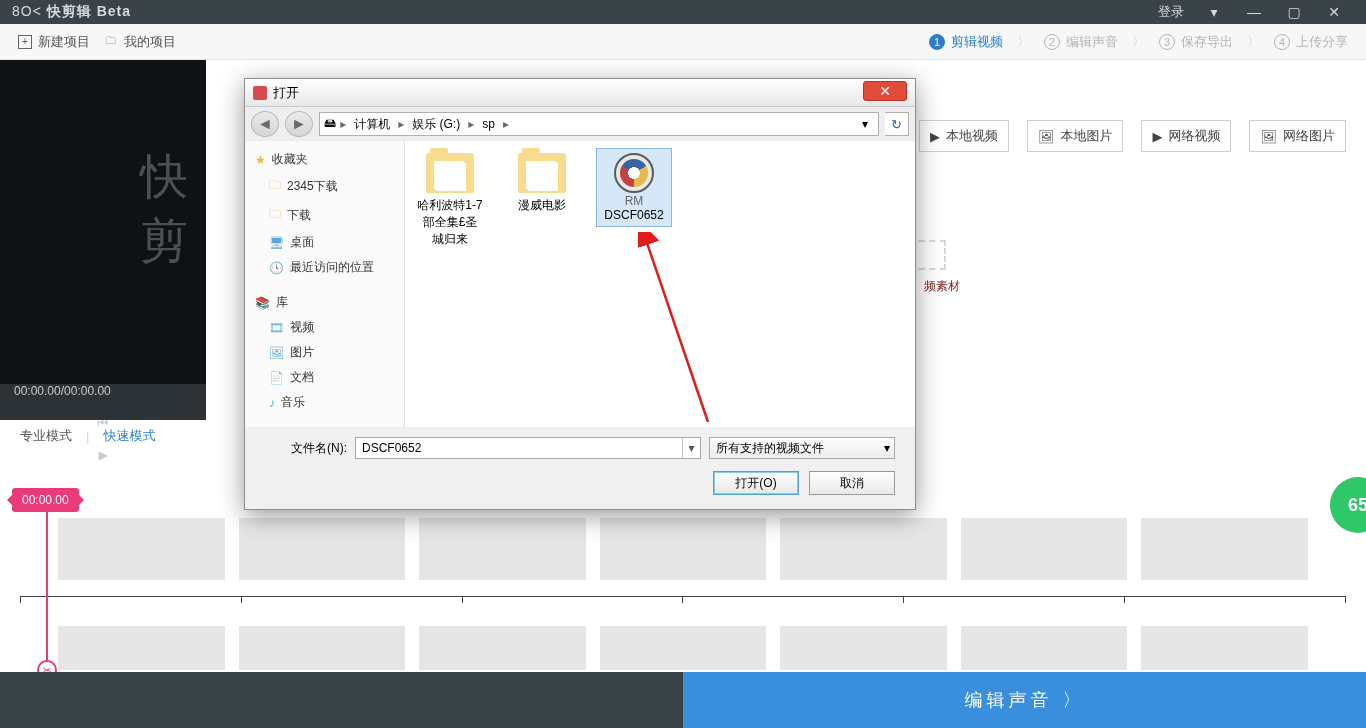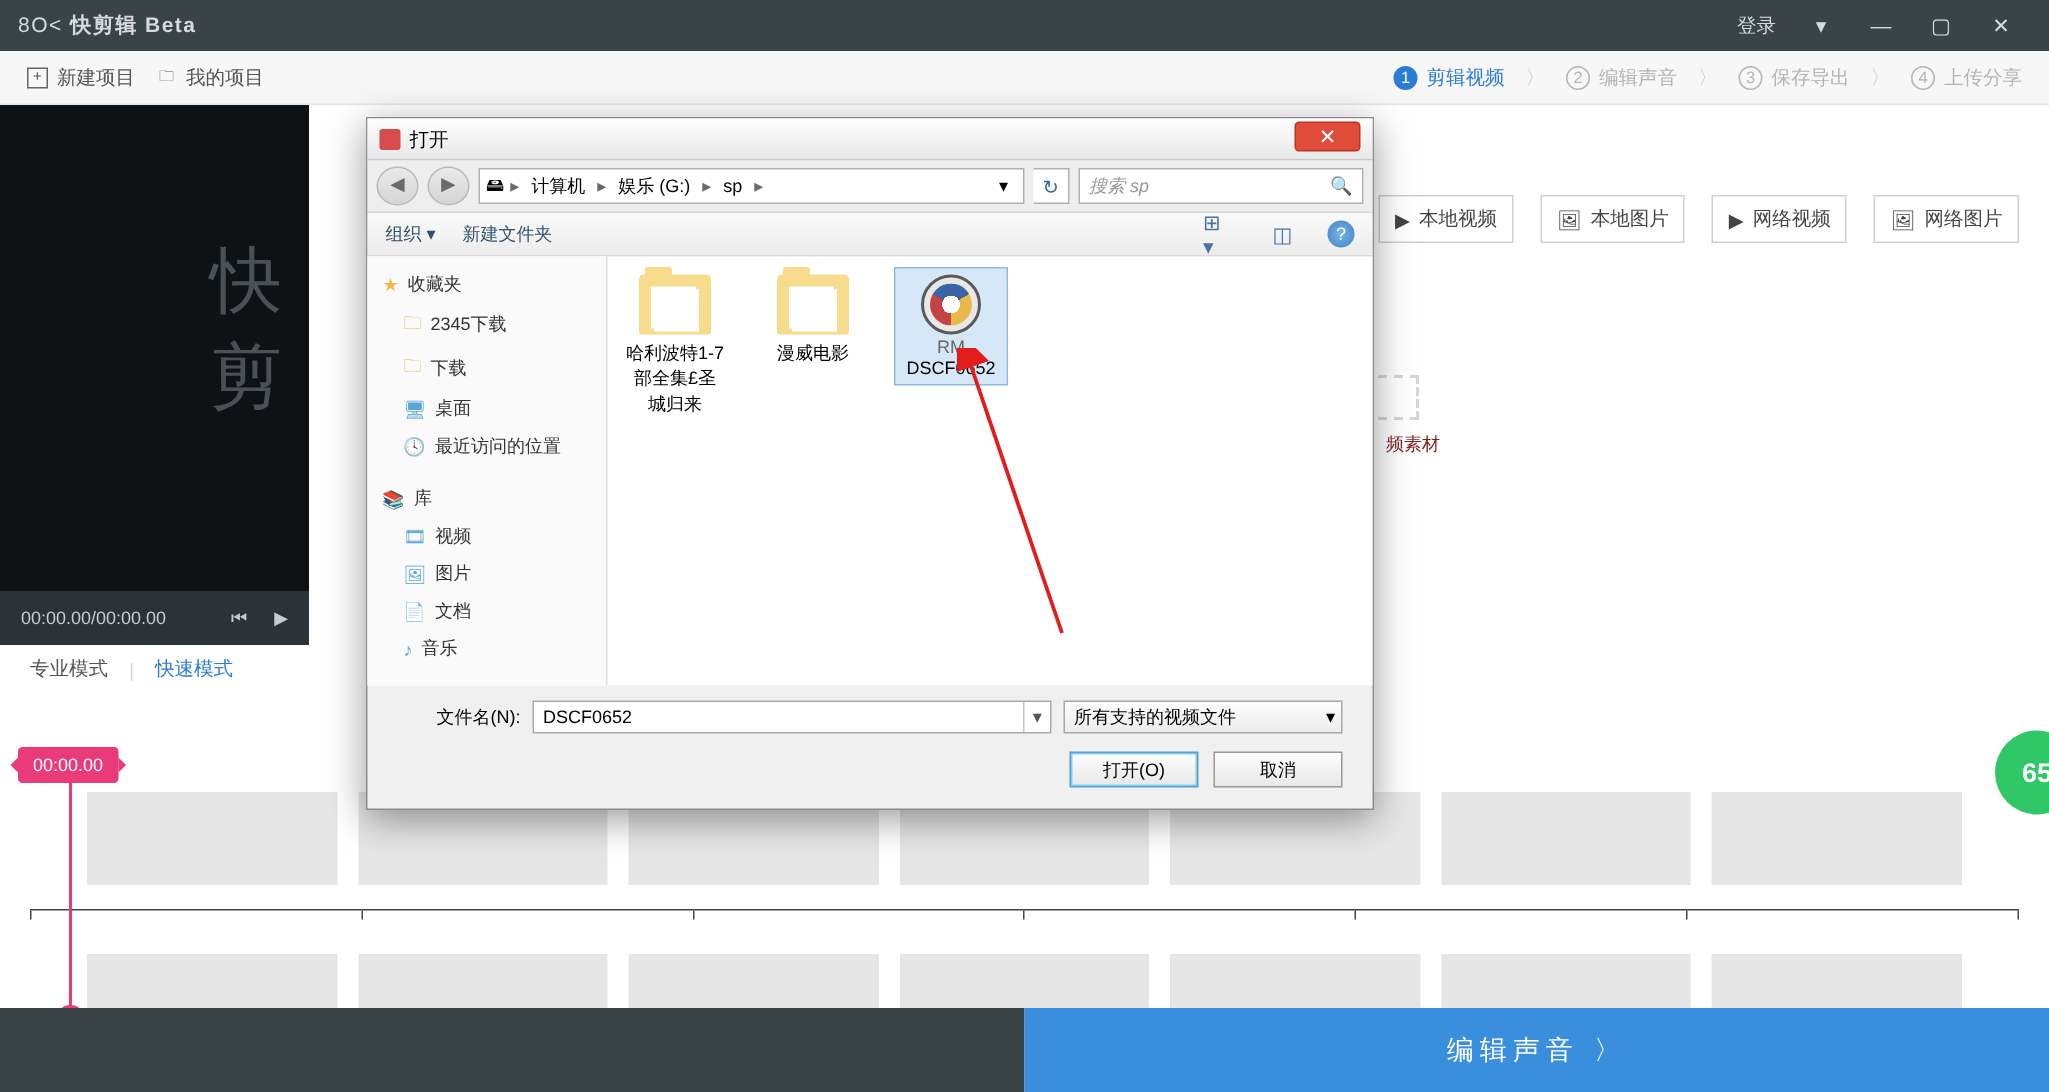--- a/index.html
+++ b/index.html
@@ -1,19 +1,19 @@
 <!DOCTYPE html>
 <html><head>
 <meta charset="utf-8">
 <style>
 * { margin: 0; padding: 0; box-sizing: border-box; font-family: "Microsoft YaHei", sans-serif; }
 body { width: 1366px; height: 728px; background: #fff; overflow: hidden; position: relative; }
 
 
-.titlebar { height: 34px; background: #3a4348; display: flex; align-items: center; padding: 0 12px; color: #d6dadd; }
+.titlebar { height: 24px; background: #3a4348; display: flex; align-items: center; padding: 0 12px; color: #d6dadd; }
 .titlebar .logo { font-size: 14px; letter-spacing: 1px; }
 .titlebar .logo b { font-weight: 700; }
 .titlebar .spacer { flex: 1; }
 .titlebar .tbtn { width: 40px; height: 34px; display: flex; align-items: center; justify-content: center; font-size: 14px; cursor: pointer; }
 .titlebar .login { font-size: 13px; padding: 0 10px; }
 
 
 .topbar { height: 36px; background: #f7f7f7; border-bottom: 1px solid #e4e4e4; display: flex; align-items: center; padding: 0 18px; gap: 14px; font-size: 13px; color: #555; }
 .tb-btn { display: flex; align-items: center; gap: 6px; cursor: pointer; }
 .tb-ico { width: 14px; height: 14px; border: 1.5px solid #666; display: flex; align-items: center; justify-content: center; font-size: 10px; }
@@ -21,21 +21,21 @@
 .step { display: flex; align-items: center; gap: 6px; color: #b5b5b5; }
 .step.active { color: #2a7dd1; }
 .step .num { width: 16px; height: 16px; border-radius: 50%; border: 1.5px solid #b5b5b5; font-size: 11px; display: flex; align-items: center; justify-content: center; }
 .step.active .num { background: #2a7dd1; border-color: #2a7dd1; color: #fff; }
 .chev { color: #c9c9c9; }
 
 
 .mid { position: relative; height: 360px; display: flex; }
 .preview { width: 206px; background: #0f1214; position: relative; }
 .preview .watermark { position: absolute; top: 85px; left: 140px; color: #4a5055; font-size: 48px; font-weight: 300; letter-spacing: 4px; }
-.preview .controls { position: absolute; bottom: 0; left: 0; right: 0; height: 36px; background: #2c3236; display: flex; align-items: center; color: #c8cbcd; font-size: 12px; padding: 0 14px; gap: 18px; }
+.preview .controls { position: absolute; bottom: 0; left: 0; right: 0; height: 36px; background: #2c3236; display: flex; align-items: center; color: #c8cbcd; font-size: 12px; padding: 0 14px; gap: 18px; flex-direction: column; }
 .preview .controls .time { margin-right: auto; }
 .right-panel { flex: 1; background: #fff; position: relative; }
 .import-tabs { position: absolute; top: 60px; right: 20px; display: flex; gap: 18px; }
 .import-tab { border: 1px solid #cfcfcf; padding: 6px 10px; font-size: 13px; color: #444; display: flex; align-items: center; gap: 6px; cursor: pointer; }
 .placeholder-box { position: absolute; top: 180px; right: 420px; width: 38px; height: 30px; border: 2px dashed #d6d6d6; }
 .placeholder-txt { position: absolute; top: 218px; right: 406px; font-size: 12px; color: #7f1d1d; }
 
 
 .modebar { height: 32px; padding: 0 20px; display: flex; align-items: center; gap: 14px; font-size: 13px; color: #555; border-bottom: 0; }
 .modebar .divider { color: #d5d5d5; }
@@ -247,33 +247,20 @@
       <span class="car">▸</span>
         <span class="seg">计算机</span>
       <span class="car">▸</span>
         <span class="seg">娱乐 (G:)</span>
       <span class="car">▸</span>
         <span class="seg">sp</span>
       <span class="car">▸</span>
       <span class="drop">▾</span>
     </div>
     <span class="refresh">↻</span>
-    <div class="searchbox">
-      <span>搜索 sp</span>
-      <span class="spacer"></span>
-      <span class="mag">🔍</span>
-    </div>
-  </div>
-  <div class="dlg-toolbar">
-    <span><span>组织</span> ▾</span>
-    <span>新建文件夹</span>
-    <span class="spacer"></span>
-    <span class="t-ico">⊞ ▾</span>
-    <span class="t-ico">◫</span>
-    <span class="q">?</span>
   </div>
   <div class="dlg-body">
     <div class="tree">
       <div class="group hdr">
           <span class="star">★</span>
           <span>收藏夹</span>
         </div>
       <div class="group indent">
           <span class="fold">🗀</span>
           <span>2345下载</span>

